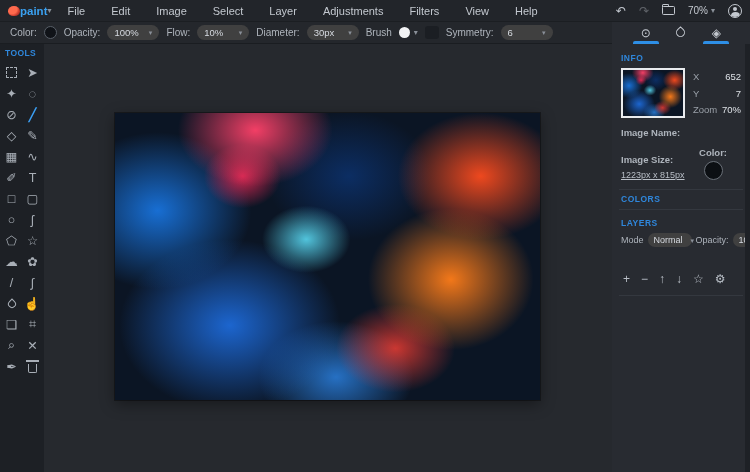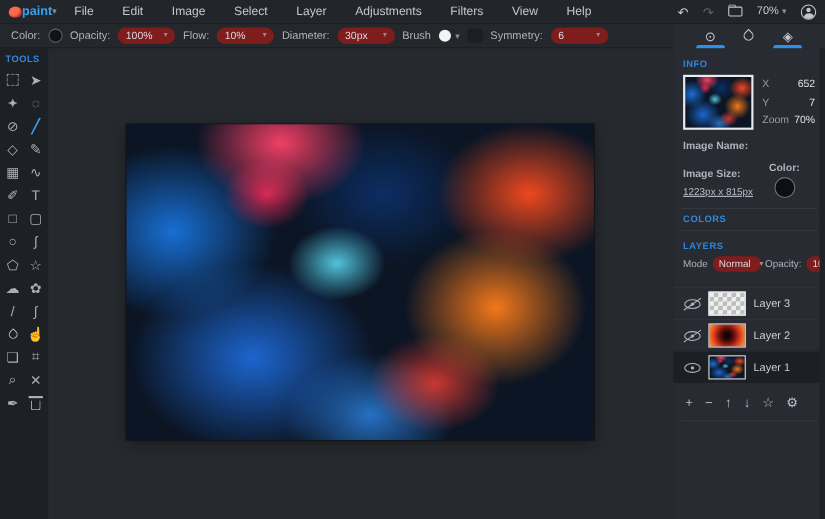--- a/index.html
+++ b/index.html
@@ -23,21 +23,21 @@
   .icon-folder::before{content:"";position:absolute;top:-3px;left:-1.4px;width:5px;height:2px;border:1.4px solid #c3c8cf;border-bottom:none;border-radius:1.5px 1.5px 0 0;}
   .zoom-ctl{display:flex;align-items:center;gap:3px;color:#c3c8cf;font-size:10px;cursor:pointer;}
   .icon-user{width:14px;height:14px;border:1.4px solid #c3c8cf;border-radius:50%;position:relative;overflow:hidden;}
   .icon-user::before{content:"";position:absolute;top:2px;left:4.2px;width:4px;height:4px;border-radius:50%;background:#c3c8cf;}
   .icon-user::after{content:"";position:absolute;top:7.5px;left:1.6px;width:9px;height:7px;border-radius:50% 50% 0 0;background:#c3c8cf;}
 
   
   .row2{height:22px;flex:0 0 22px;display:flex;}
   .optionsbar{flex:1;background:#24272c;border-bottom:1px solid #1a1d21;display:flex;align-items:center;gap:7px;padding:0 10px;}
   .opt-label{color:#aeb4bc;font-size:10px;}
-  .pill{background:#7f1d1d;border-radius:9px;height:15px;display:flex;align-items:center;justify-content:space-between;padding:0 7px;gap:8px;min-width:52px;font-size:9.5px;color:#d6dae0;cursor:pointer;}
+  .pill{background:#404040;border-radius:9px;height:15px;display:flex;align-items:center;justify-content:space-between;padding:0 7px;gap:8px;min-width:52px;font-size:9.5px;color:#d6dae0;cursor:pointer;}
   .pill .chev{font-size:7px;color:#8a9099;}
   .swatch-circle{width:13px;height:13px;border-radius:50%;background:#101318;border:1.5px solid #585f68;cursor:pointer;}
   .brush-ctl{display:flex;align-items:center;gap:4px;cursor:pointer;}
   .brush-dot{width:11px;height:11px;border-radius:50%;background:#f2f3f5;}
   .sym-toggle{width:14px;height:13px;border-radius:3px;background:#1b1e23;cursor:pointer;}
   .tabsbar{width:138px;background:#282b31;display:flex;align-items:flex-end;justify-content:space-around;padding:0 16px 0 16px;}
   .ptab{display:flex;flex-direction:column;align-items:center;gap:1px;cursor:pointer;padding-bottom:0;}
   .ptab .glyph{font-size:12px;color:#c3c8cf;line-height:14px;}
   .ptab .ul{width:26px;height:3px;border-radius:2px 2px 0 0;background:transparent;}
   .ptab.active .ul{background:#2e8fe6;}
@@ -279,37 +279,20 @@
         <span class="pill small">
           <span>Normal</span>
             <span class="chev">▾</span>
         </span>
         <span class="opt-label">Opacity:</span>
         <span class="pill small" style="min-width:36px;">
           <span>100%</span>
         </span>
       </div>
 
-      <div class="layer-list" id="layerlist">
-          <div class="layer-row">
-            <span class="eye off"></span>
-            <span class="layer-thumb thumb-checker"></span>
-            <span class="layer-label">Layer 3</span>
-          </div>
-          <div class="layer-row">
-            <span class="eye off"></span>
-            <span class="layer-thumb thumb-radial"></span>
-            <span class="layer-label">Layer 2</span>
-          </div>
-          <div class="layer-row selected">
-            <span class="eye"></span>
-            <span class="layer-thumb ink-art"></span>
-            <span class="layer-label">Layer 1</span>
-          </div>
-        </div>
       <div class="layer-actions" id="layeractions">
           <span class="act">+</span>
           <span class="act">−</span>
           <span class="act">↑</span>
           <span class="act">↓</span>
           <span class="act">☆</span>
           <span class="act">⚙</span>
         </div>
       <div class="divider" style="margin-top:0;"></div>
     </aside>

